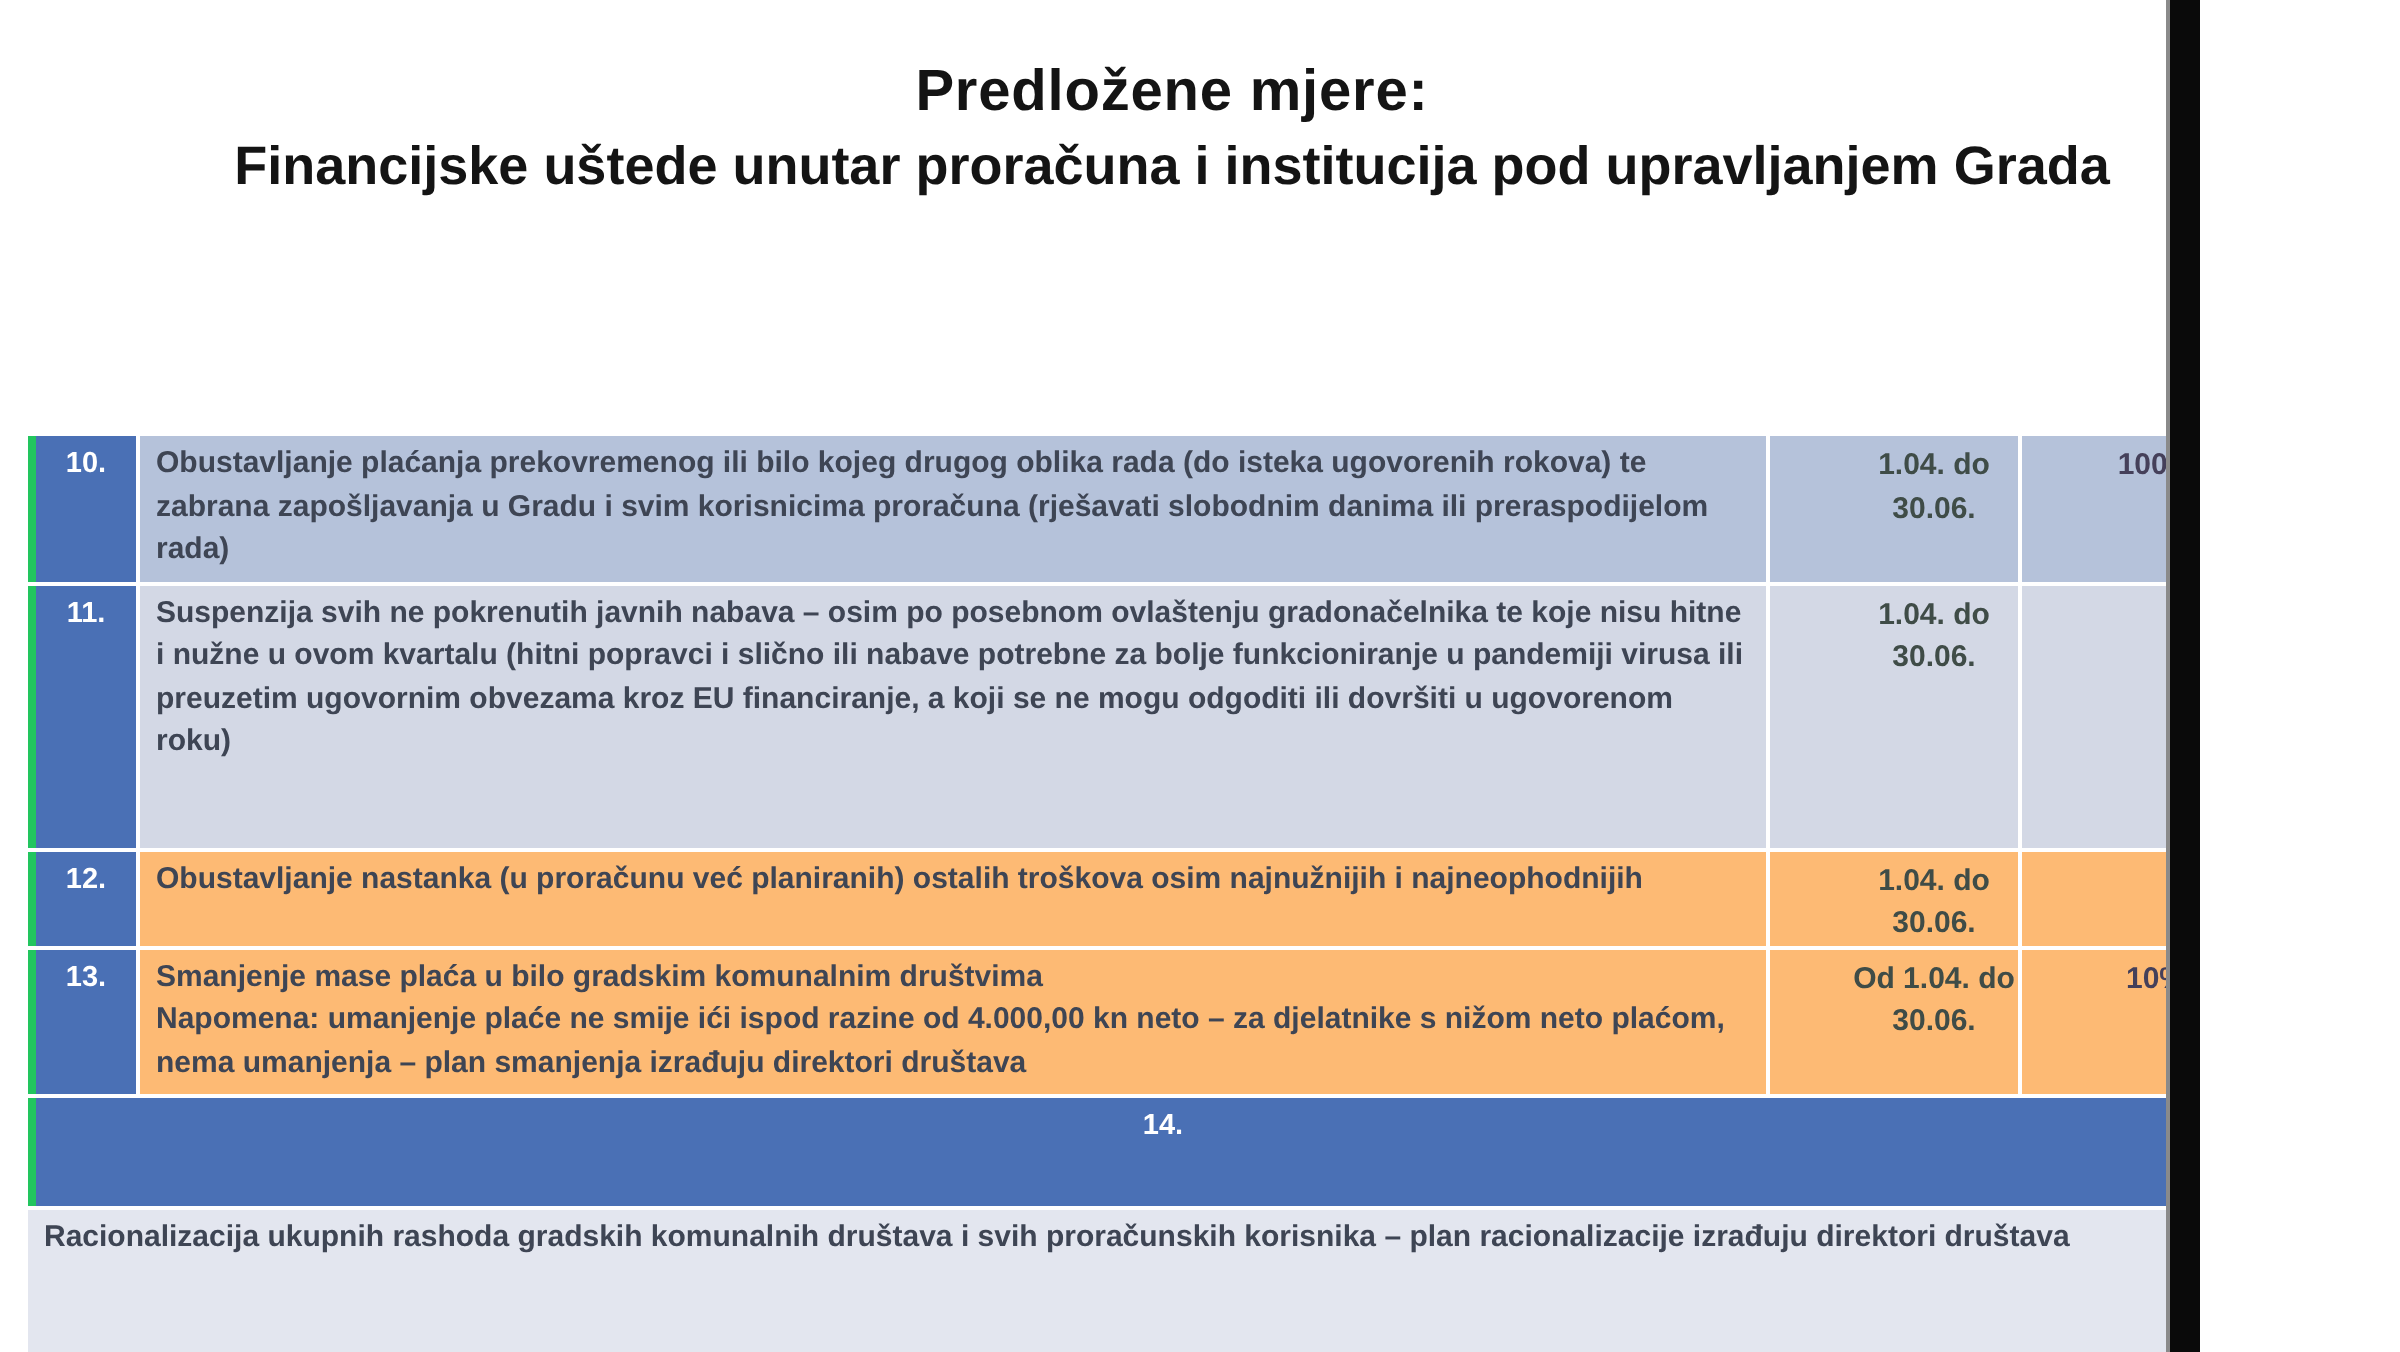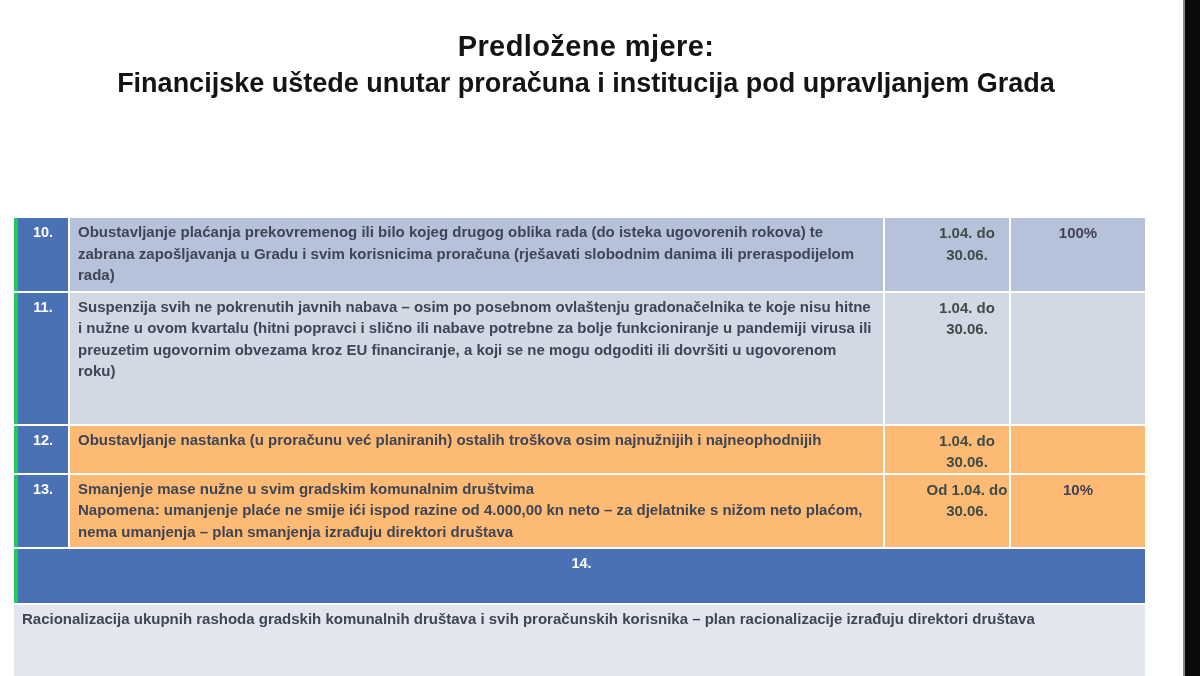--- a/index.html
+++ b/index.html
@@ -1,17 +1,17 @@
 <!DOCTYPE html>
 <html><head>
 <meta charset="utf-8">
 <style>
   html,body{margin:0;padding:0;background:#ffffff;}
   .slide{
-    position:relative;width:1200px;height:676px;background:#ffffff;
+    position:relative;width:1100px;height:676px;background:#ffffff;
     font-family:"Liberation Sans",sans-serif;overflow:hidden;
   }
   .title{
     position:absolute;top:30px;left:0;width:1172px;text-align:center;
     color:#141414;font-weight:bold;
   }
   .title .l1{font-size:29px;letter-spacing:.4px;}
   .title .l2{font-size:27px;margin-top:5px;}
   .mtable{
     position:absolute;left:14px;top:218px;width:1131px;
@@ -86,21 +86,21 @@
         </div>
         <div class="cell per bgc">
           <div>1.04. do</div>
           <div>30.06.</div>
         </div>
         <div class="cell pct bgc"></div>
       </div>
       <div class="trow shade-medium">
         <div class="cell num">13.</div>
         <div class="cell txt bgc">
-          <div>Smanjenje mase nužne u svim gradskim komunalnim društvima</div>
+          <div>Smanjenje mase plaća u bilo gradskim komunalnim društvima</div>
           <div>Napomena: umanjenje plaće ne smije ići ispod razine od 4.000,00 kn neto – za djelatnike s nižom neto plaćom, nema umanjenja – plan smanjenja izrađuju direktori društava</div>
         </div>
         <div class="cell per bgc">
           <div>Od 1.04. do</div>
           <div>30.06.</div>
         </div>
         <div class="cell pct bgc">10%</div>
       </div>
       <div class="trow shade-lighter">
         <div class="cell num">14.</div>

